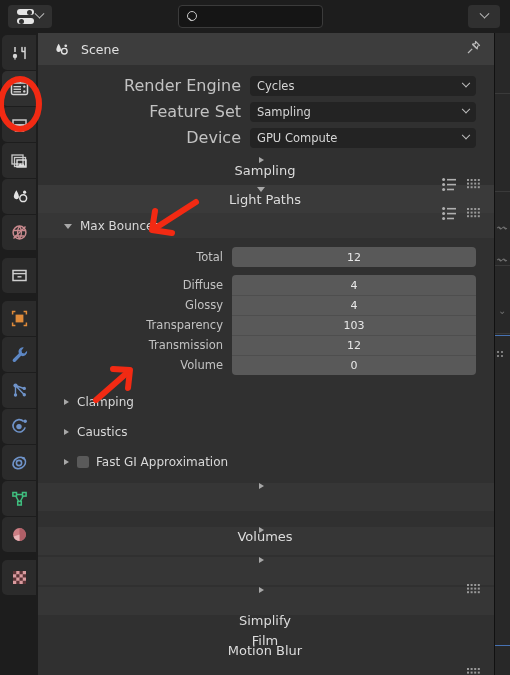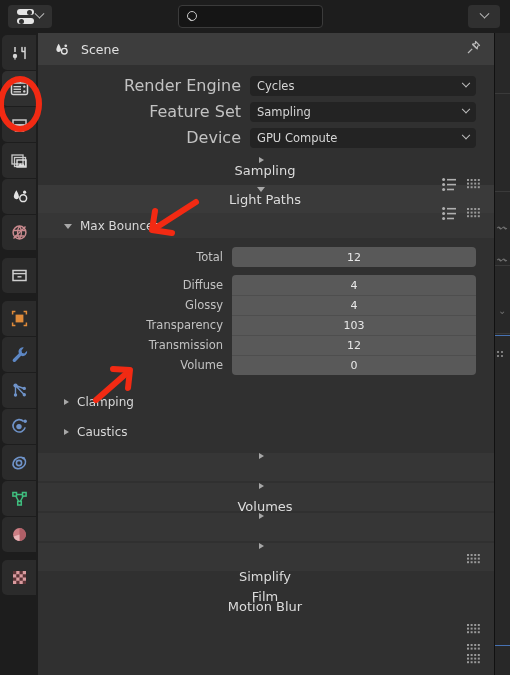--- a/index.html
+++ b/index.html
@@ -535,20 +535,25 @@
 
     <div style="margin-top:12px">
       <div class="sub-head" style="background:transparent;height:30px">
         <span class="tri"></span>
         <span>Clamping</span>
       </div>
       <div class="sub-head" style="background:transparent;height:30px">
         <span class="tri"></span>
         <span>Caustics</span>
       </div>
+      <div class="sub-head" style="background:transparent;height:30px">
+        <span class="tri"></span>
+        <span class="chkbox"></span>
+        <span>Fast GI Approximation</span>
+      </div>
     </div>
 
     <div style="margin-top:6px">
 
       <div class="panel-head lighter">
         <span class="tri"></span>
         <span>Volumes</span>
         <span class="deco">
           <svg width="13" height="11" viewBox="0 0 13 11">
             <g fill="#9a9a9a">
@@ -563,21 +568,21 @@
               <rect x="0" y="7.2" width="2" height="2"></rect>
                 <rect x="3.6" y="7.2" width="2" height="2"></rect>
               <rect x="7.2" y="7.2" width="2" height="2"></rect>
                 <rect x="10.8" y="7.2" width="2" height="2"></rect>
             </g>
           </svg>
         </span>
       </div>
 
 
-      <div class="panel-head lighter" style="margin-top:2px">
+      <div class="panel-head lighter" style="margin-top:16px">
         <span class="tri"></span>
         <span class="chkbox"></span>
         <span>Simplify</span>
         <span class="deco">
           <svg width="13" height="11" viewBox="0 0 13 11">
             <g fill="#9a9a9a">
               <rect x="0" y="0" width="2" height="2"></rect>
                 <rect x="3.6" y="0" width="2" height="2"></rect>
               <rect x="7.2" y="0" width="2" height="2"></rect>
                 <rect x="10.8" y="0" width="2" height="2"></rect>

